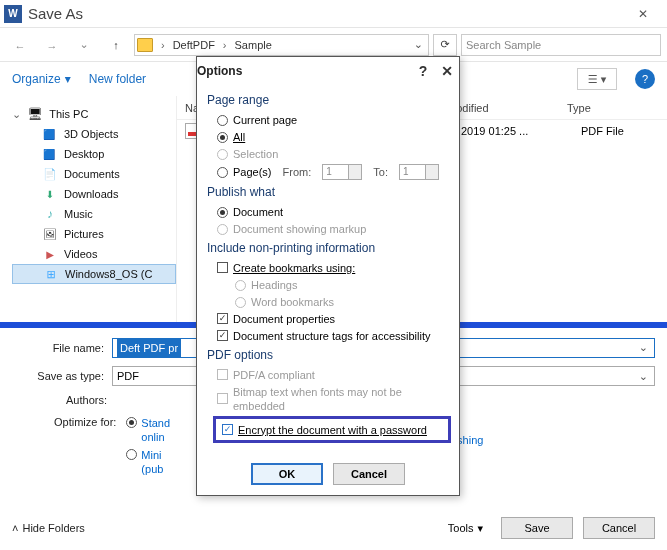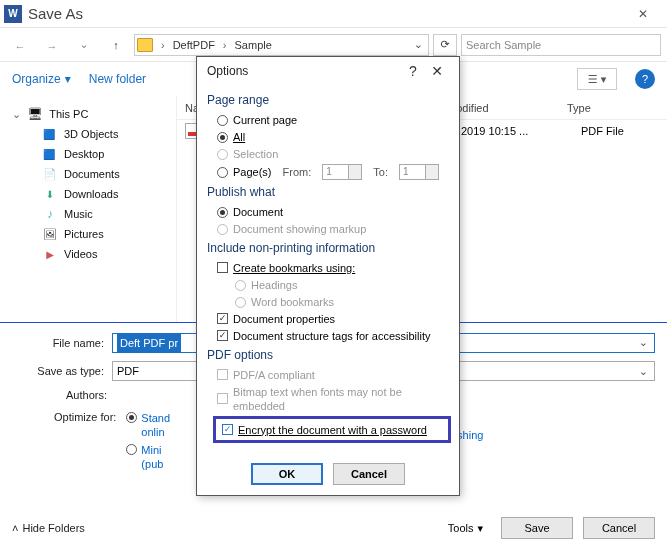--- a/index.html
+++ b/index.html
@@ -157,21 +157,21 @@
   .col-type { flex:1;}
   .files-row {
     height:22px;
     display:flex;
     align-items:center;
   }
   .file-ico { width:16px; height:16px; margin:0 6px 0 8px; background:#fff; border:1px solid #aaa; position:relative;}
   .file-ico::after { content:""; position:absolute; left:2px; right:2px; bottom:2px; height:4px; background:#d33;}
 
   .form-area {
-    border-top:1px solid #1d4ed8;
+    border-top:6px solid #1d4ed8;
     padding: 10px 12px 8px 12px;
   }
   .form-row {
     display:flex; align-items:center;
     margin-bottom:8px;
   }
   .form-label { width:100px; text-align:right; padding-right:8px; color:#222;}
   .form-input {
     flex:1; height:20px;
     border:1px solid #aaa;
@@ -243,23 +243,24 @@
     height:440px;
     background:#fff;
     border:1px solid #555;
     box-shadow: 2px 2px 8px rgba(0,0,0,.25);
     display:flex;
     flex-direction:column;
   }
   .modal-title {
     height:28px;
     display:flex; align-items:center;
-    padding:0 10px;
+    padding:0 0;
     color:#222;
     font-size:12px;
+    font-weight:bold;
   }
   .modal-title .mt-spacer { flex:1;}
   .modal-title .mt-btn { width:24px; text-align:center; font-size:14px; color:#333;}
   .modal-body {
     flex:1;
     padding: 4px 10px;
     overflow:hidden;
     font-size:11px;
   }
   .group-head { color:#1a3c6e; margin:4px 0 4px 0; font-size:12px;}
@@ -382,31 +383,35 @@
         <span>Music</span>
       </div>
     <div class="tree-item child">
         <span class="ico pic"></span>
         <span>Pictures</span>
       </div>
     <div class="tree-item child">
         <span class="ico vid"></span>
         <span>Videos</span>
       </div>
+    <div class="tree-item child sel">
+        <span class="ico disk"></span>
+        <span>Windows8_OS (C</span>
+      </div>
   </div>
   <div class="files">
     <div class="files-head">
       <div class="col-name">Na</div>
       <div class="col-mod">modified</div>
       <div class="col-type">Type</div>
     </div>
     <div class="files-row">
       <span class="file-ico"></span>
       <div class="col-name" style="width:254px"></div>
-      <div class="col-mod">2019 10:15 ...</div>
+      <div class="col-mod">2019 01:25 ...</div>
       <div class="col-type">PDF File</div>
     </div>
   </div>
 </div>
 
 <div class="form-area">
   <div class="form-row">
     <div class="form-label">File name:</div>
     <div class="form-input" style="position:relative;border-color:#1a6fc4;">
       <span class="filename-val">Deft PDF pr</span>

